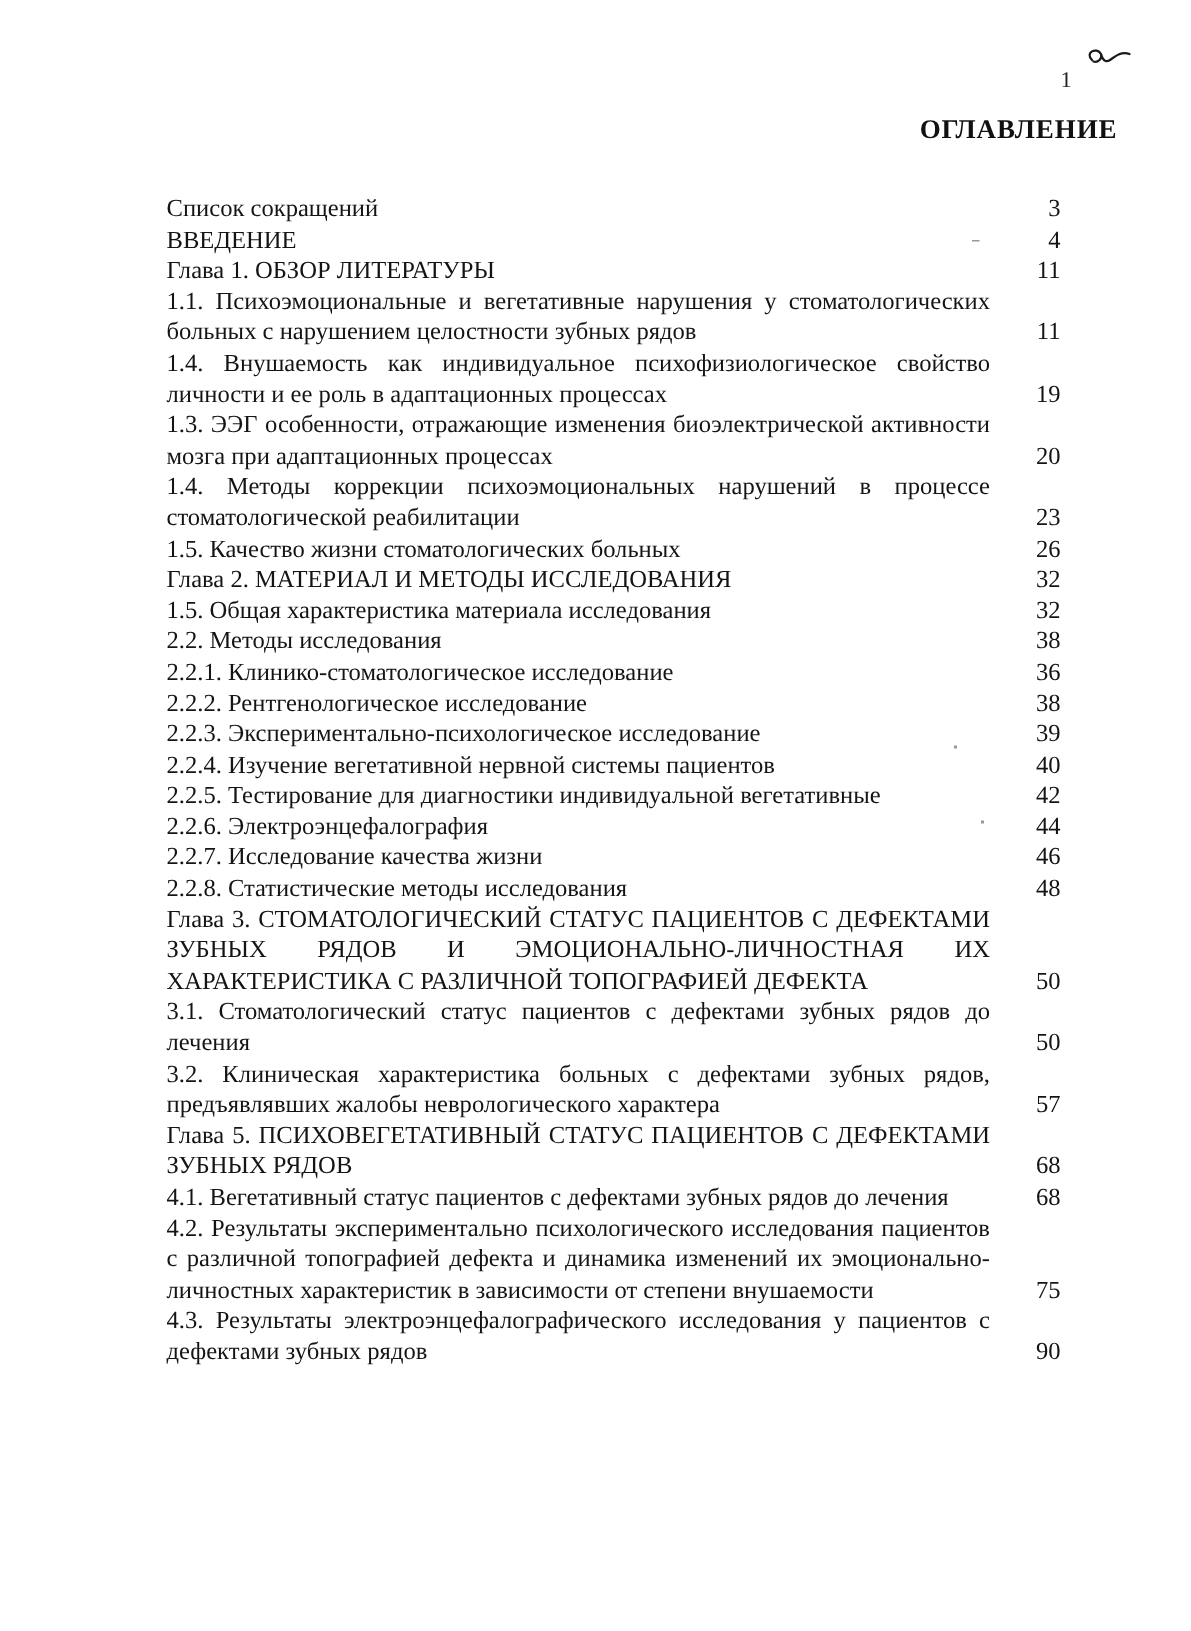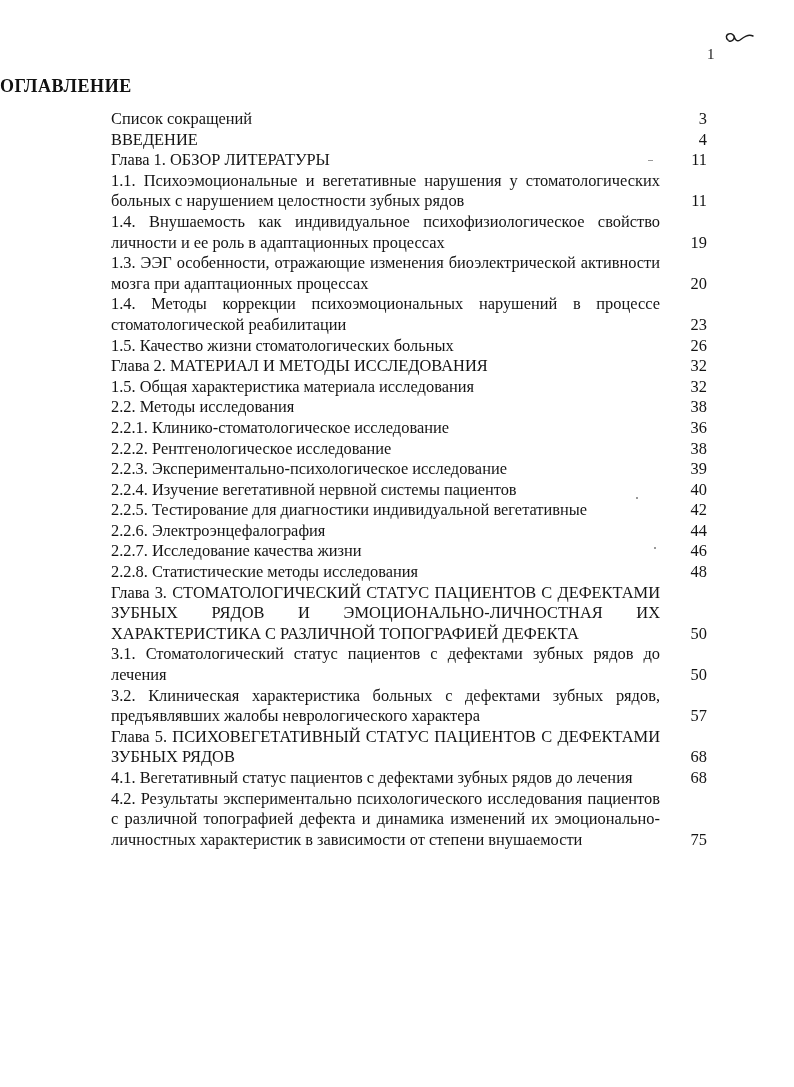--- a/index.html
+++ b/index.html
@@ -11,25 +11,25 @@
   .page-num {
     position: absolute; left: 707px; top: 46px;
     font-size: 15px; color: #222;
   }
   .handwritten {
     position: absolute; left: 719px; top: 26px;
     width: 36px; height: 22px;
   }
   .title {
     position: absolute; left: 0; width: 745px; top: 76px;
-    text-align: left; font-weight: bold; font-size: 18px; letter-spacing: 0.6px;
+    text-align: right; font-weight: bold; font-size: 18px; letter-spacing: 0.6px;
     color: #111;
   }
   .toc {
-    position: absolute; left: 111px; top: 109px; width: 596px;
+    position: absolute; left: 111px; top: 129px; width: 596px;
   }
   .entry {
     position: relative; display: flex; align-items: flex-end;
     font-size: 16.4px; line-height: 20.6px;
   }
   .entry .text {
     width: 549px; text-align: justify; text-align-last: left;
   }
   .entry .pg {
     flex: 1; text-align: right; white-space: nowrap;
@@ -141,18 +141,22 @@
         <div class="pg">68</div>
       </div>
     <div class="entry">
         <div class="text">4.1. Вегетативный статус пациентов с дефектами зубных рядов до лечения</div>
         <div class="pg">68</div>
       </div>
     <div class="entry">
         <div class="text">4.2. Результаты экспериментально психологического исследования пациентов с различной топографией дефекта и  динамика изменений их эмоционально-личностных характеристик в зависимости от степени внушаемости</div>
         <div class="pg">75</div>
       </div>
+    <div class="entry">
+        <div class="text">4.3. Результаты электроэнцефалографического исследования у пациентов с дефектами зубных рядов</div>
+        <div class="pg">90</div>
+      </div>
   </div>
 
   <div class="speck" style="left:648px;top:160px;width:5px;height:1px;"></div>
   <div class="speck" style="left:636px;top:497px;width:2px;height:2px;"></div>
   <div class="speck" style="left:654px;top:547px;width:2px;height:2px;"></div>
 </div>
 
 </body></html>

